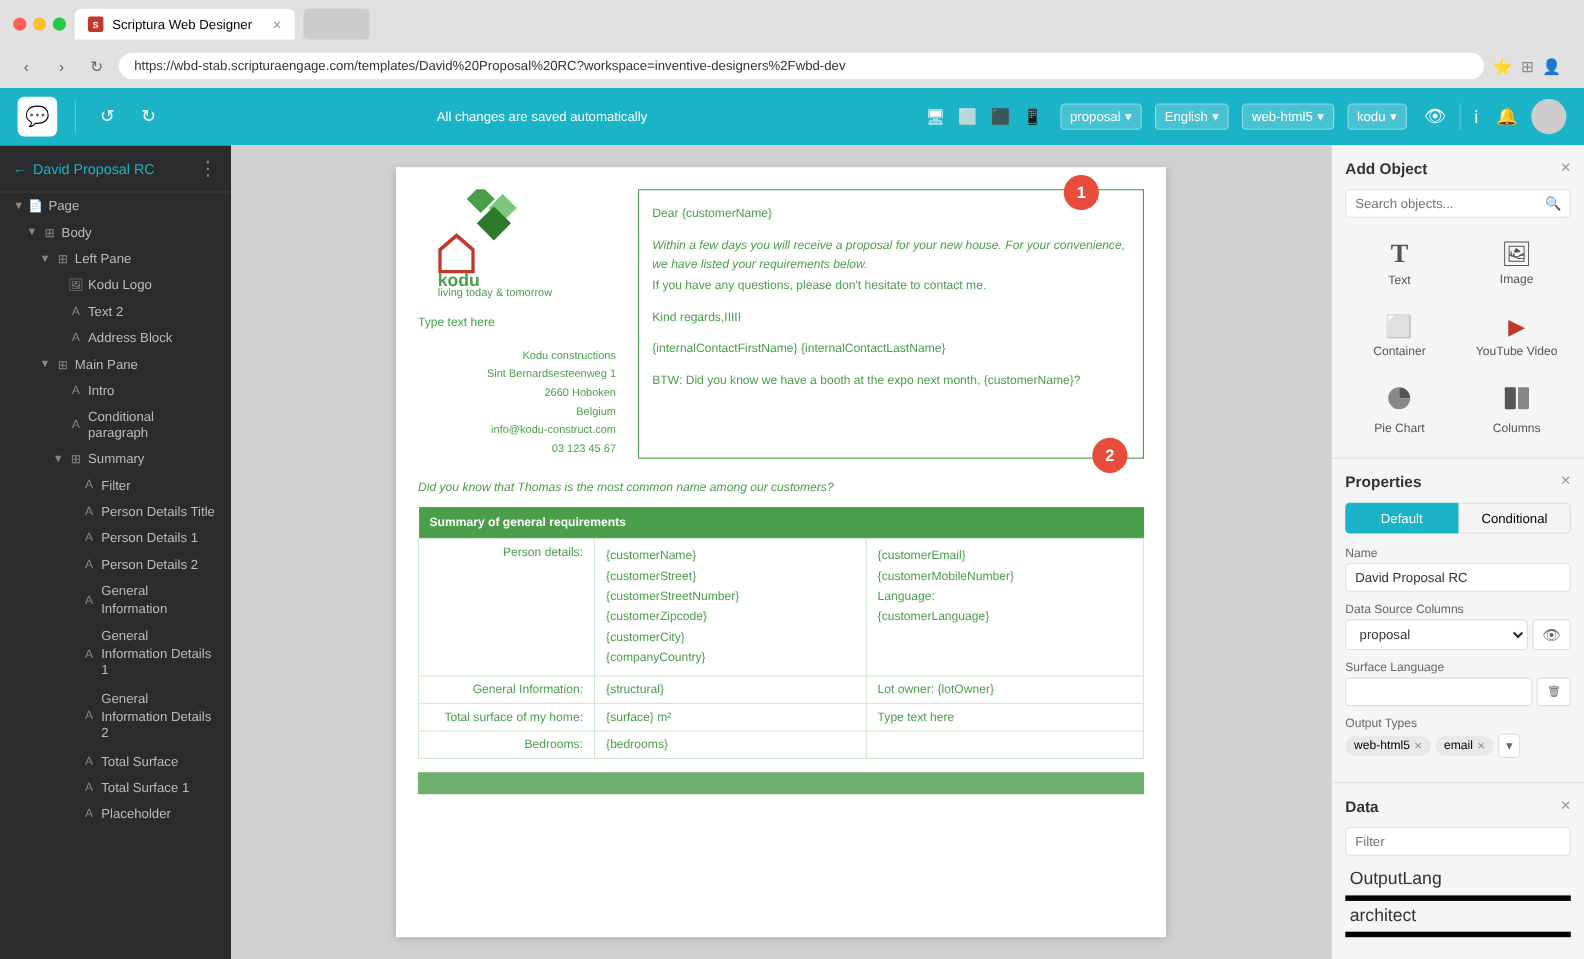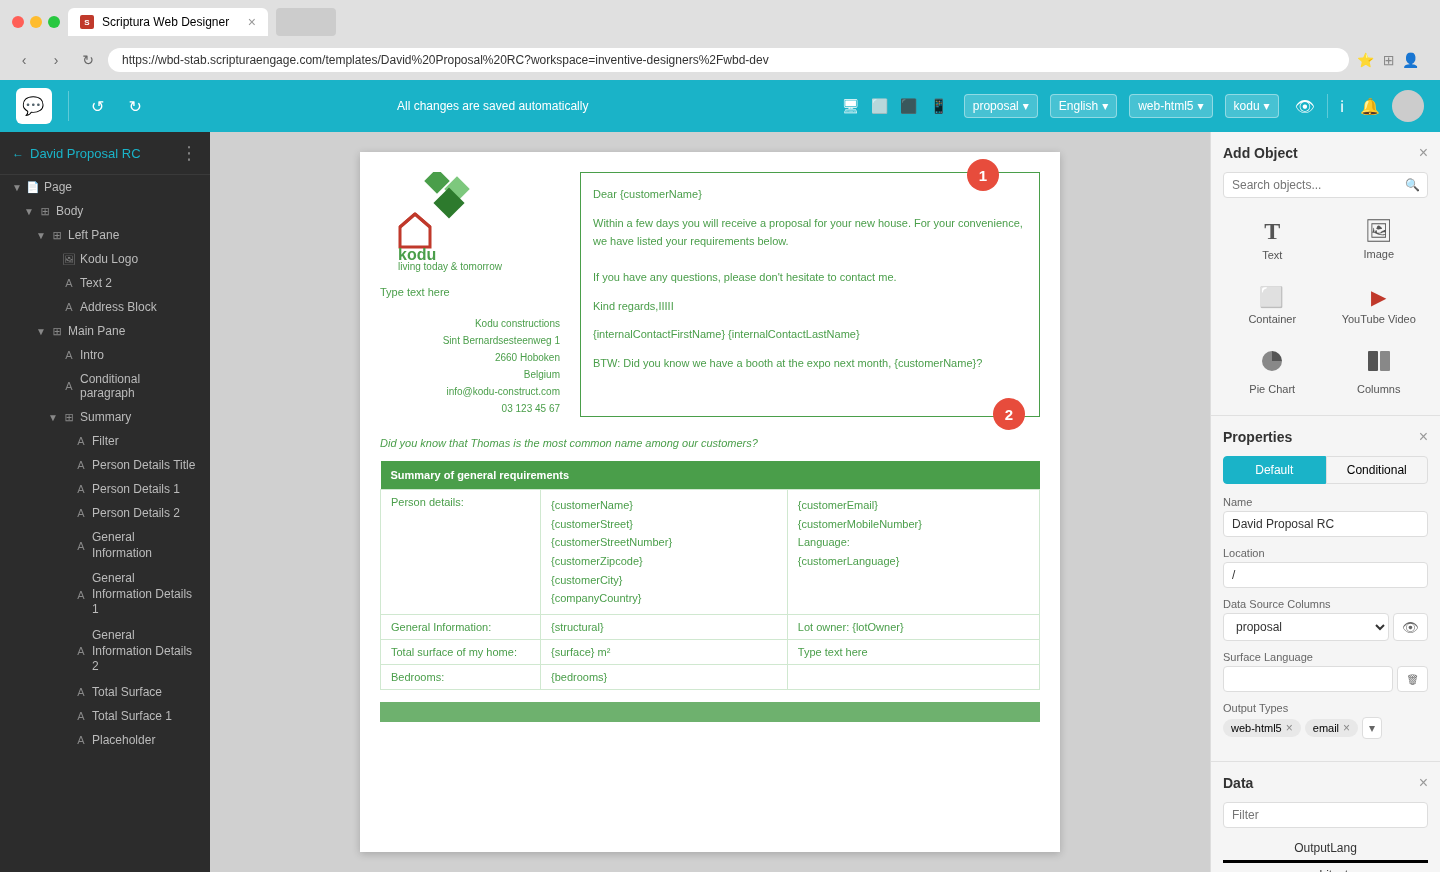--- a/index.html
+++ b/index.html
@@ -77,21 +77,21 @@
     .badge { width: 32px; height: 32px; border-radius: 50%; background: #e74c3c; color: white; font-size: 15px; font-weight: bold; display: flex; align-items: center; justify-content: center; position: absolute; }
     .badge-1 { top: -10px; right: 30px; }
     .badge-2 { bottom: -10px; right: 10px; }
 
     .fact-bar { color: #4a9e4a; font-size: 11px; margin: 12px 0; font-style: italic; }
 
     .summary-table { width: 100%; border-collapse: collapse; font-size: 11px; }
     .summary-header { background: #4a9e4a; color: white; padding: 8px 10px; font-weight: bold; }
     .summary-row td { padding: 6px 10px; vertical-align: top; color: #4a9e4a; border: 1px solid #d0e8d0; }
     .summary-row td:first-child { font-weight: 500; white-space: nowrap; }
-    .summary-label-col { width: 160px; }
+    .summary-label-col { width: 160px; text-align: right; }
 
     
     .right-panel { width: 230px; background: #f5f5f5; border-left: 1px solid #ddd; overflow-y: auto; flex-shrink: 0; }
     .right-panel::-webkit-scrollbar { width: 4px; }
     .right-panel::-webkit-scrollbar-thumb { background: #ccc; }
 
     .panel-section { padding: 12px; border-bottom: 1px solid #e0e0e0; }
     .panel-section-header { display: flex; align-items: center; justify-content: space-between; margin-bottom: 10px; }
     .panel-section-title { font-size: 14px; font-weight: 600; color: #333; }
     .panel-close { color: #999; cursor: pointer; font-size: 16px; }
@@ -118,21 +118,21 @@
     .prop-select { flex: 1; border: 1px solid #ddd; border-radius: 4px; padding: 5px 8px; font-size: 12px; color: #333; outline: none; background: white; }
     .prop-eye-btn { border: 1px solid #ddd; border-radius: 4px; padding: 5px 8px; background: white; cursor: pointer; color: #666; }
 
     .output-types-row { display: flex; flex-wrap: wrap; gap: 4px; align-items: center; }
     .output-tag { background: #e8e8e8; border-radius: 12px; padding: 2px 8px; font-size: 11px; display: flex; align-items: center; gap: 4px; }
     .output-tag-x { color: #888; cursor: pointer; font-size: 12px; }
     .output-add-btn { border: 1px solid #ddd; border-radius: 4px; padding: 3px 6px; background: white; cursor: pointer; color: #666; font-size: 12px; }
 
     .data-section { padding: 12px; }
     .data-filter { width: 100%; border: 1px solid #ddd; border-radius: 4px; padding: 5px 8px; font-size: 12px; color: #999; outline: none; margin-bottom: 8px; }
-    .data-item { padding: 5px 4px; font-size: 12px; color: #333; cursor: pointer; border-bottom: 3px solid #000000; text-align: center; }
+    .data-item { padding: 5px 4px; font-size: 16px; color: #333; cursor: pointer; border-bottom: 5px solid #000000; }
 
     
     .logo-container { margin-bottom: 4px; }
   </style>
 </head>
 <body>
 
 <div class="browser-chrome">
   <div class="browser-titlebar">
     <div class="browser-dots">
@@ -343,21 +343,21 @@
               <div>2660 Hoboken</div>
               <div>Belgium</div>
               <div>info@kodu-construct.com</div>
               <div>03 123 45 67</div>
             </div>
           </div>
 
           <div class="letter-body" style="position:relative;">
             <div class="letter-body-text">
               <p style="margin-bottom:10px; font-weight:500;">Dear {customerName}</p>
-              <p style="margin-bottom:17px;">Within a few days you will receive a proposal for your new house. For your convenience, we have listed your requirements below.</p>
+              <p style="margin-bottom:0;font-style:italic;">Within a few days you will receive a proposal for your new house. For your convenience, we have listed your requirements below.</p>
               <p style="margin-bottom:10px;">If you have any questions, please don't hesitate to contact me.</p>
               <p style="margin-bottom:10px;">Kind regards,IIIII</p>
               <p style="margin-bottom:10px;">{internalContactFirstName} {internalContactLastName}</p>
               <p>BTW: Did you know we have a booth at the expo next month, {customerName}?</p>
             </div>
 
             <div class="badge badge-1" style="top:-14px; right:40px;">1</div>
 
             <div class="badge badge-2" style="bottom:-14px; right:14px;">2</div>
           </div>
@@ -459,24 +459,20 @@
         </div>
         <div class="props-tabs">
           <div class="props-tab active">Default</div>
           <div class="props-tab">Conditional</div>
         </div>
         <div class="prop-field">
           <div class="prop-label">Name</div>
           <input class="prop-input" value="David Proposal RC" style="">
         </div>
         <div class="prop-field">
-          <div class="prop-label">Location</div>
-          <input class="prop-input" value="/" style="">
-        </div>
-        <div class="prop-field">
           <div class="prop-label">Data Source Columns</div>
           <div class="prop-select-row">
             <select class="prop-select">
               <option>proposal</option>
             </select>
             <button class="prop-eye-btn">👁</button>
           </div>
         </div>
         <div class="prop-field">
           <div class="prop-label">Surface Language</div>

